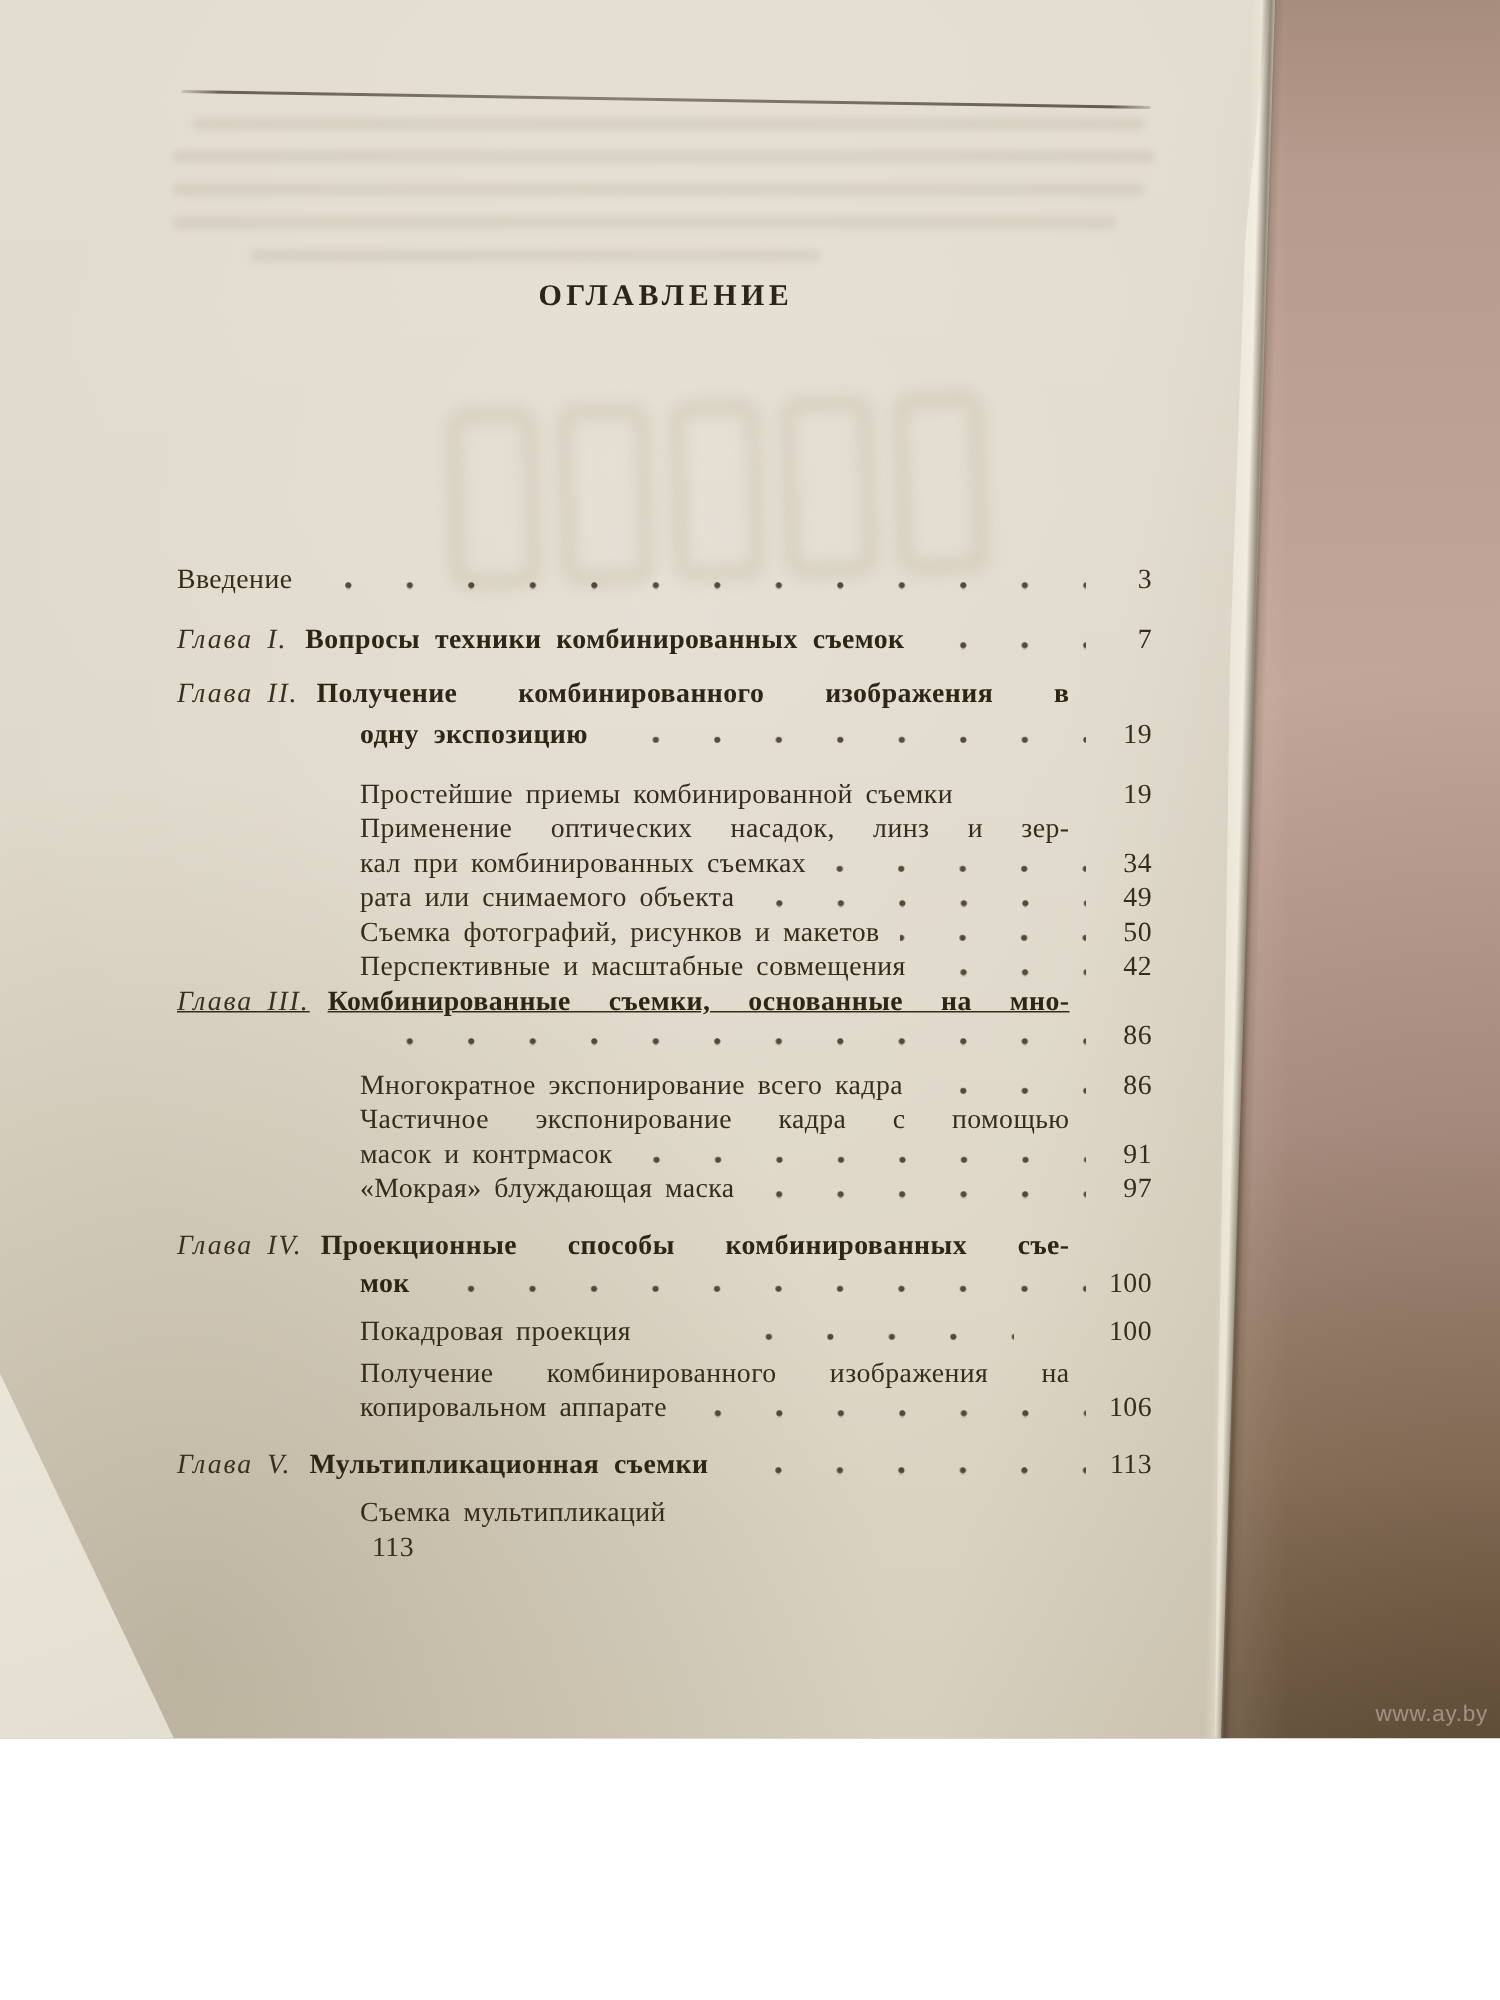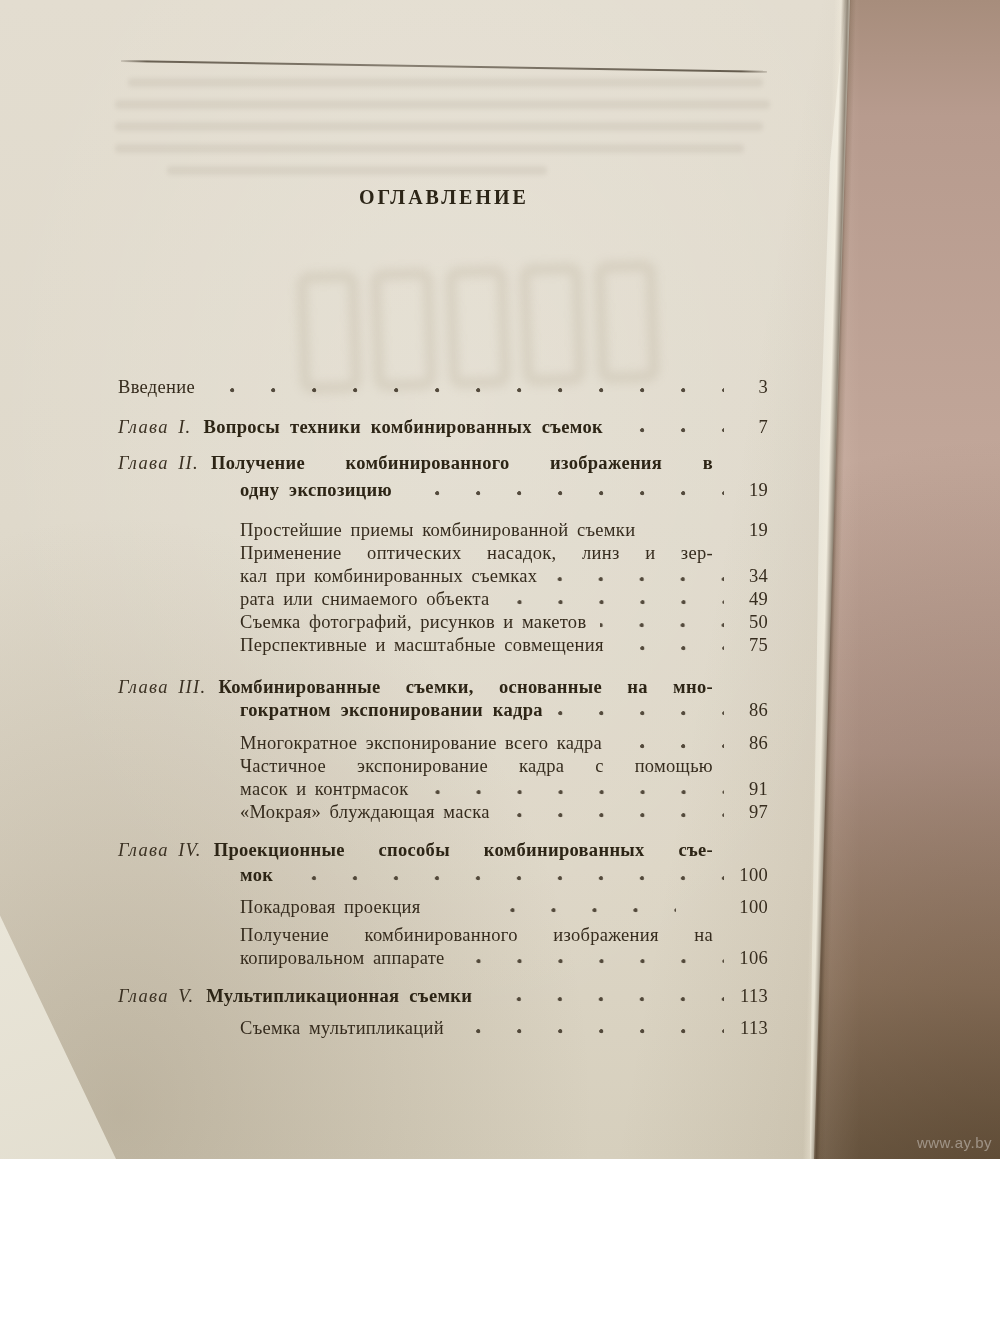--- a/index.html
+++ b/index.html
@@ -133,28 +133,27 @@
         <span class="pageno">49</span>
       </div>
       <div class="trow ind">
         <span class="body">Съемка фотографий, рисунков и макетов</span>
         <span class="dots"></span>
         <span class="pageno">50</span>
       </div>
       <div class="trow ind">
         <span class="body">Перспективные и масштабные совмещения</span>
         <span class="dots"></span>
-        <span class="pageno">75</span>
-      </div>
-      <div class="trow bold" style="margin-top: 19px;">
+        <span class="pageno">42</span>
+      </div>
+      <div class="trow bold" style=" text-decoration: underline;">
         <span class="prefix">Глава III.</span>
         <span class="body just">Комбинированные съемки, основанные на мно-</span>
       </div>
       <div class="trow bold ind">
-        <span class="body">гократном экспонировании кадра</span>
         <span class="dots"></span>
         <span class="pageno">86</span>
       </div>
       <div class="trow ind" style="margin-top: 10px;">
         <span class="body">Многократное экспонирование всего кадра</span>
         <span class="dots"></span>
         <span class="pageno">86</span>
       </div>
       <div class="trow ind">
         <span class="body just">Частичное экспонирование кадра с помощью</span>
@@ -190,21 +189,21 @@
         <span class="body">копировальном аппарате</span>
         <span class="dots"></span>
         <span class="pageno">106</span>
       </div>
       <div class="trow bold" style="margin-top: 15px;">
         <span class="prefix">Глава V.</span>
         <span class="body">Мультипликационная съемки</span>
         <span class="dots"></span>
         <span class="pageno">113</span>
       </div>
-      <div class="trow ind" style="margin-top: 9px;">
+      <div class="trow ind" style="margin-top: 9px; flex-direction: column;">
         <span class="body">Съемка мультипликаций</span>
         <span class="dots"></span>
         <span class="pageno">113</span>
       </div>
     </div>
 
   <div id="watermark">www.ay.by</div>
 </div>
 
 </body></html>

